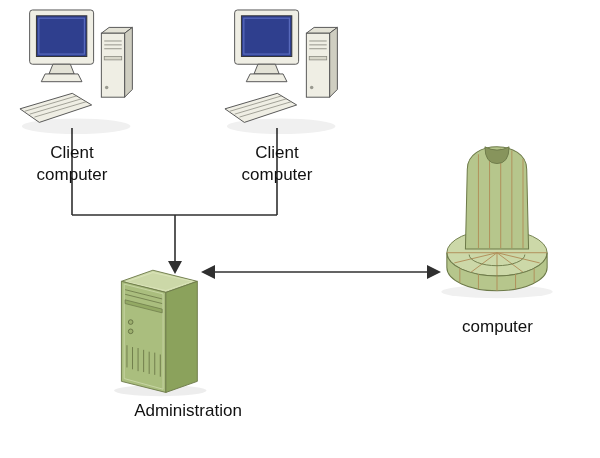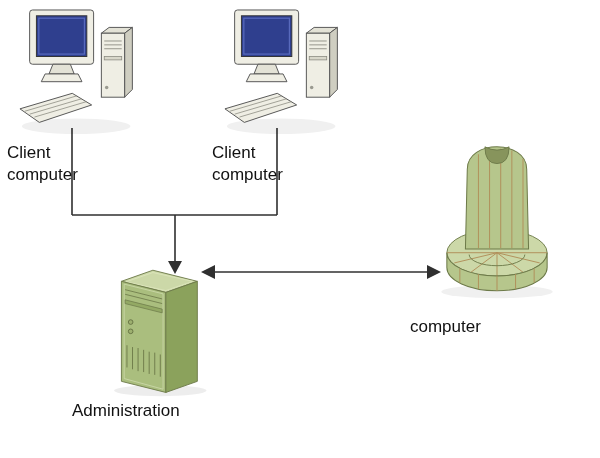--- a/index.html
+++ b/index.html
@@ -2,21 +2,21 @@
 <html><head>
 <meta charset="utf-8">
 <style>
   html,body{margin:0;padding:0;background:#fff;}
   .canvas{
     position:relative;width:600px;height:458px;background:#ffffff;overflow:hidden;
     font-family:"Liberation Sans",sans-serif;
   }
   .node{position:absolute;}
   .label{
-    position:absolute;font-size:17px;line-height:1.28;color:#111111;
+    position:absolute;text-align:center;font-size:17px;line-height:1.28;color:#111111;
   }
   .connectors{position:absolute;left:0;top:0;}
   svg{display:block;}
 </style>
 </head>
 <body>
 
 <div class="canvas">
 
   <svg class="connectors" width="600" height="458" viewBox="0 0 600 458">
@@ -118,21 +118,21 @@
           <line x1="22" y1="107" x2="22" y2="131"></line>
           <line x1="28" y1="108" x2="28" y2="133"></line>
           <line x1="34" y1="110" x2="34" y2="134"></line>
           <line x1="40" y1="112" x2="40" y2="136"></line>
           <line x1="46" y1="113" x2="46" y2="137"></line>
           <line x1="52" y1="115" x2="52" y2="139"></line>
         </g>
       </g>
     </svg>
   </div>
-  <div class="label" style="left:72px;top:400px;width:200px">
+  <div class="label" style="left:88px;top:400px;width:200px">
     <div>Administration</div>
   </div>
 
   <div class="node" style="left:432px;top:132px">
     <svg width="130" height="169" viewBox="0 0 140 182">
       <ellipse cx="70" cy="172" rx="60" ry="7" fill="rgba(0,0,0,0.06)"></ellipse>
       <g>
         <ellipse cx="70" cy="130" rx="54" ry="25" fill="#ccd8a8" stroke="#6d7a49" stroke-width="1"></ellipse>
         <g stroke="#b08d57" stroke-width="1">
           <line x1="70" y1="130" x2="16" y2="130"></line>

